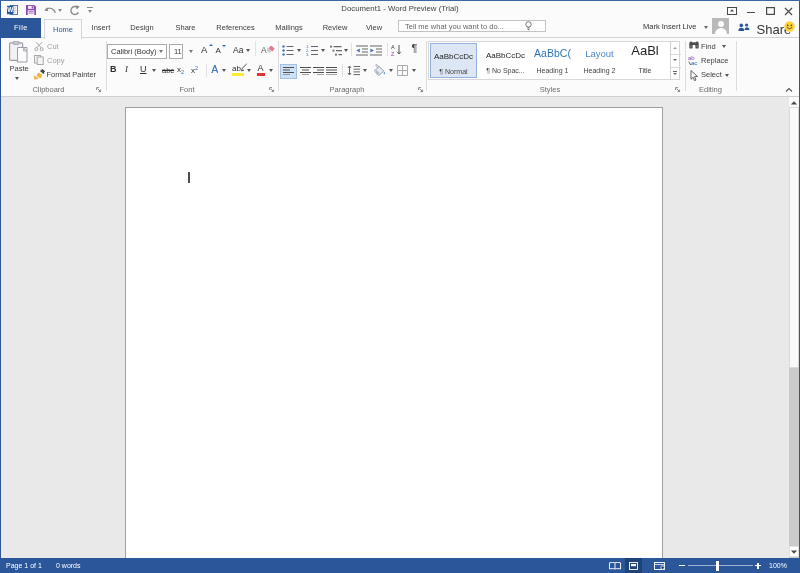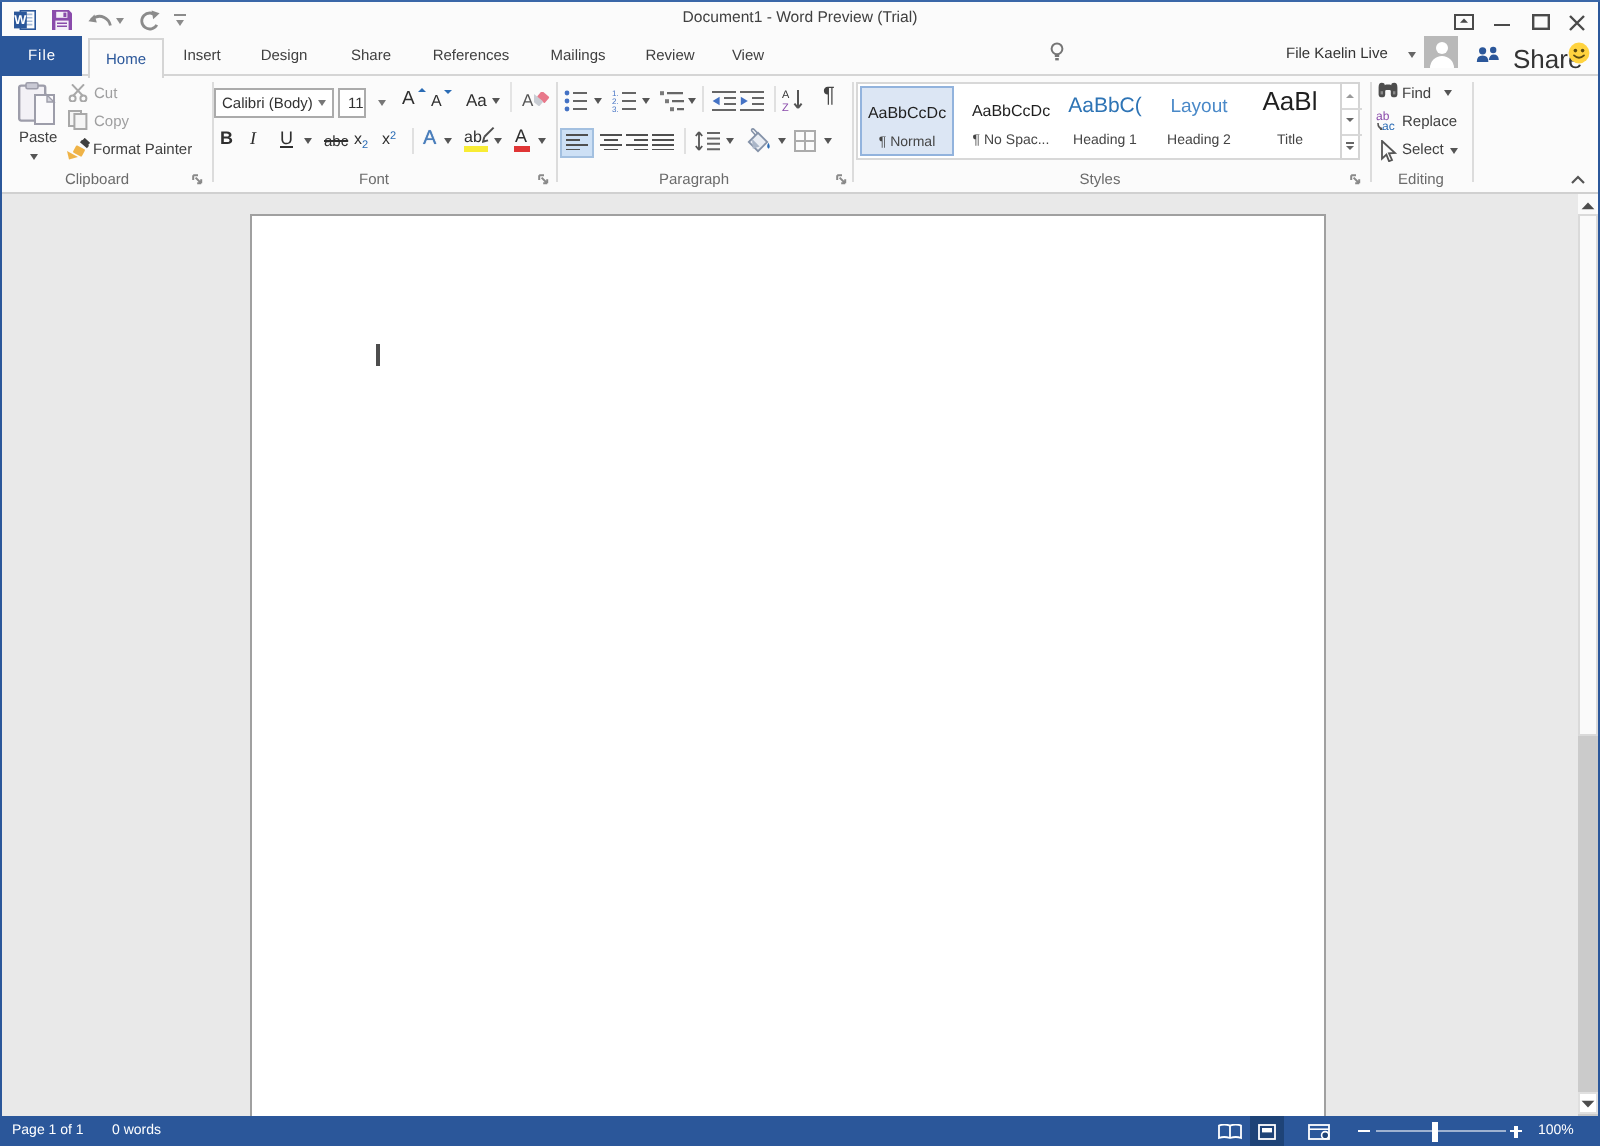--- a/index.html
+++ b/index.html
@@ -75,26 +75,27 @@
     <div class="a" style="left:0;top:19px;width:798px;height:1px;background:#d5d5d5;"></div>
     <div class="a" style="left:0;top:0;width:40px;height:20px;background:#2b579a;color:#fff;font-size:7.5px;letter-spacing:0.5px;text-align:center;line-height:20px;z-index:2;">File</div>
     <div class="a" style="left:43px;top:0.5px;width:38px;height:20px;background:#fbfbfb;border:1px solid #d5d5d5;border-bottom:none;color:#2b579a;font-size:7.5px;text-align:center;line-height:19px;z-index:3;box-sizing:border-box;">Home</div>
     <div class="tab" style="left:83px;width:34px;">Insert</div>
     <div class="tab" style="left:120px;width:42px;">Design</div>
     <div class="tab" style="left:163.5px;width:42px;">Share</div>
     <div class="tab" style="left:214.5px;width:40px;">References</div>
     <div class="tab" style="left:268px;width:40px;">Mailings</div>
     <div class="tab" style="left:314px;width:40px;">Review</div>
     <div class="tab" style="left:353px;width:40px;">View</div>
+    <div class="a" style="left:397px;top:1.5px;width:148px;height:12.5px;border:1px solid #c3c3c3;background:#fff;font-size:7.5px;color:#666;line-height:12px;padding-left:6px;box-sizing:border-box;">Tell me what you want to do...</div>
     <svg class="a" style="left:523px;top:3px;" width="9" height="10" viewBox="0 0 9 10">
       <circle cx="4.5" cy="3.4" r="2.7" fill="none" stroke="#757575" stroke-width="1"></circle>
       <rect x="3.4" y="6.3" width="2.2" height="1.2" fill="#757575"></rect>
       <rect x="3.6" y="8" width="1.8" height="1.2" fill="#757575"></rect>
     </svg>
-    <div class="a" style="left:642px;top:5px;font-size:7.5px;color:#333;line-height:1;">File Kaelin Live</div>
+    <div class="a" style="left:642px;top:5px;font-size:7.5px;color:#333;line-height:1;">Mark Insert Live</div>
     <div class="dd" style="left:702.5px;top:7.5px;border-top-color:#666;"></div>
 
     <div class="a" style="left:711px;top:0;width:17px;height:16px;background:#b9b9b9;overflow:hidden;">
       <div class="a" style="left:5.5px;top:2.5px;width:6px;height:6px;border-radius:50%;background:#fff;"></div>
       <div class="a" style="left:2.5px;top:9.5px;width:12px;height:8px;border-radius:6px 6px 0 0;background:#fff;"></div>
     </div>
 
     <svg class="a" style="left:737px;top:4.5px;" width="12" height="10" viewBox="0 0 12 10">
       <circle cx="3.3" cy="2.4" r="1.8" fill="#2b579a"></circle>
       <path d="M0.4 8 Q0.4 4.8 3.3 4.8 Q6.2 4.8 6.2 8 Z" fill="#2b579a"></path>

